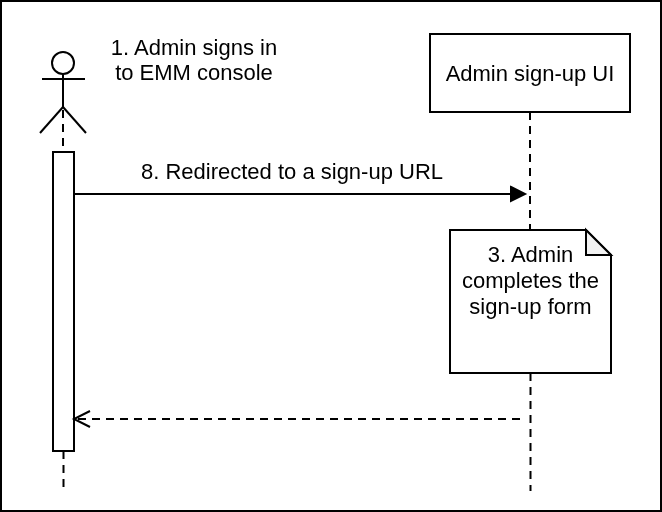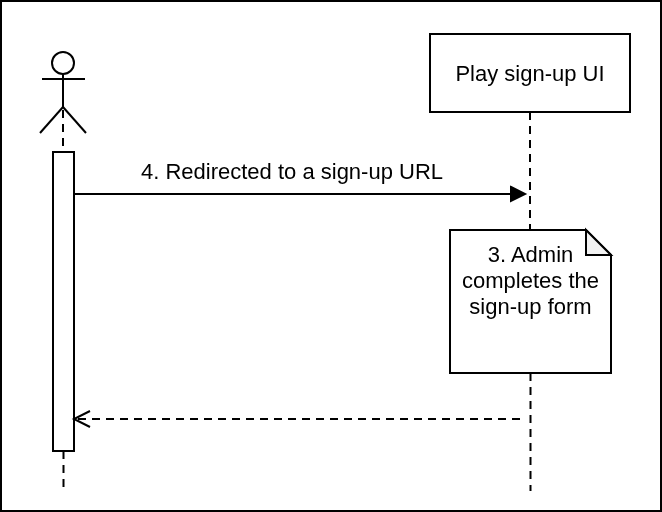--- a/index.html
+++ b/index.html
@@ -114,19 +114,21 @@
       <path class="fill-fold" d="M584,228 L584,253 L609,253 Z"></path>
     </g>
 
     <g>
       <line class="dashed" x1="76" y1="417" x2="520" y2="417"></line>
       <polyline class="no-fill" points="88,409 72,417 88,425"></polyline>
     </g>
 
   </svg>
 
-  <div class="label label-play">Play sign-up UI</div>
-  <div class="label label-msg2">4. Redirected to a sign-up URL</div>
+  <div class="label label-title">1. Admin signs in
+to EMM console</div>
+  <div class="label label-play">Admin sign-up UI</div>
+  <div class="label label-msg2">8. Redirected to a sign-up URL</div>
   <div class="label label-note">3. Admin
 completes the
 sign-up form</div>
 
 </div>
 
 </body></html>

